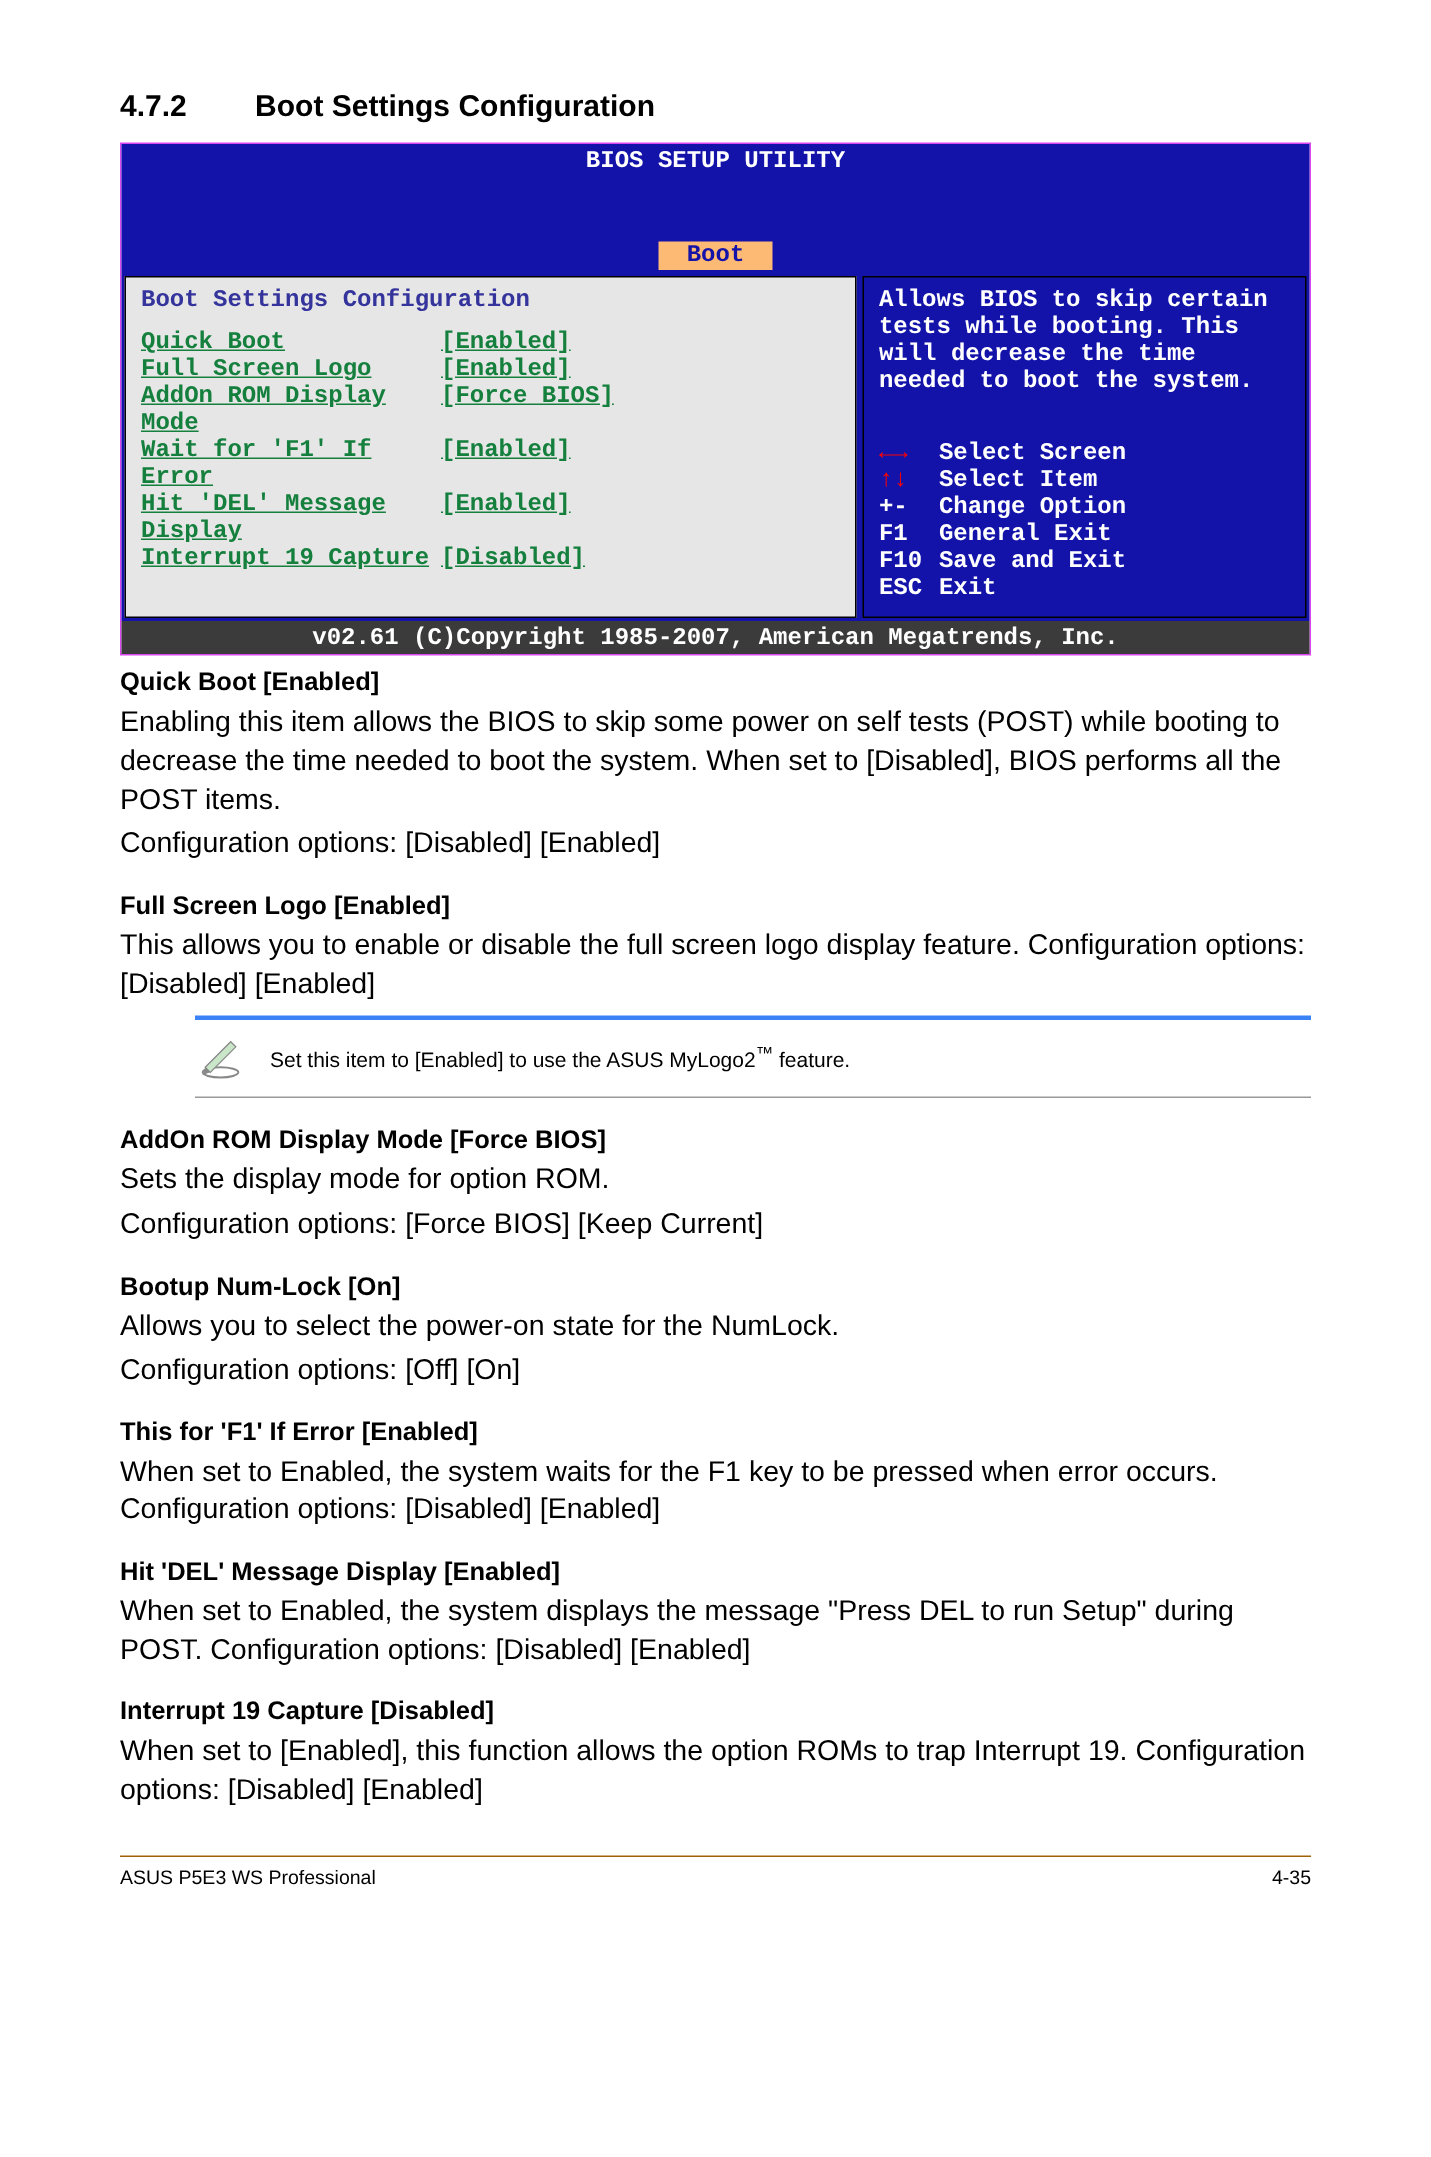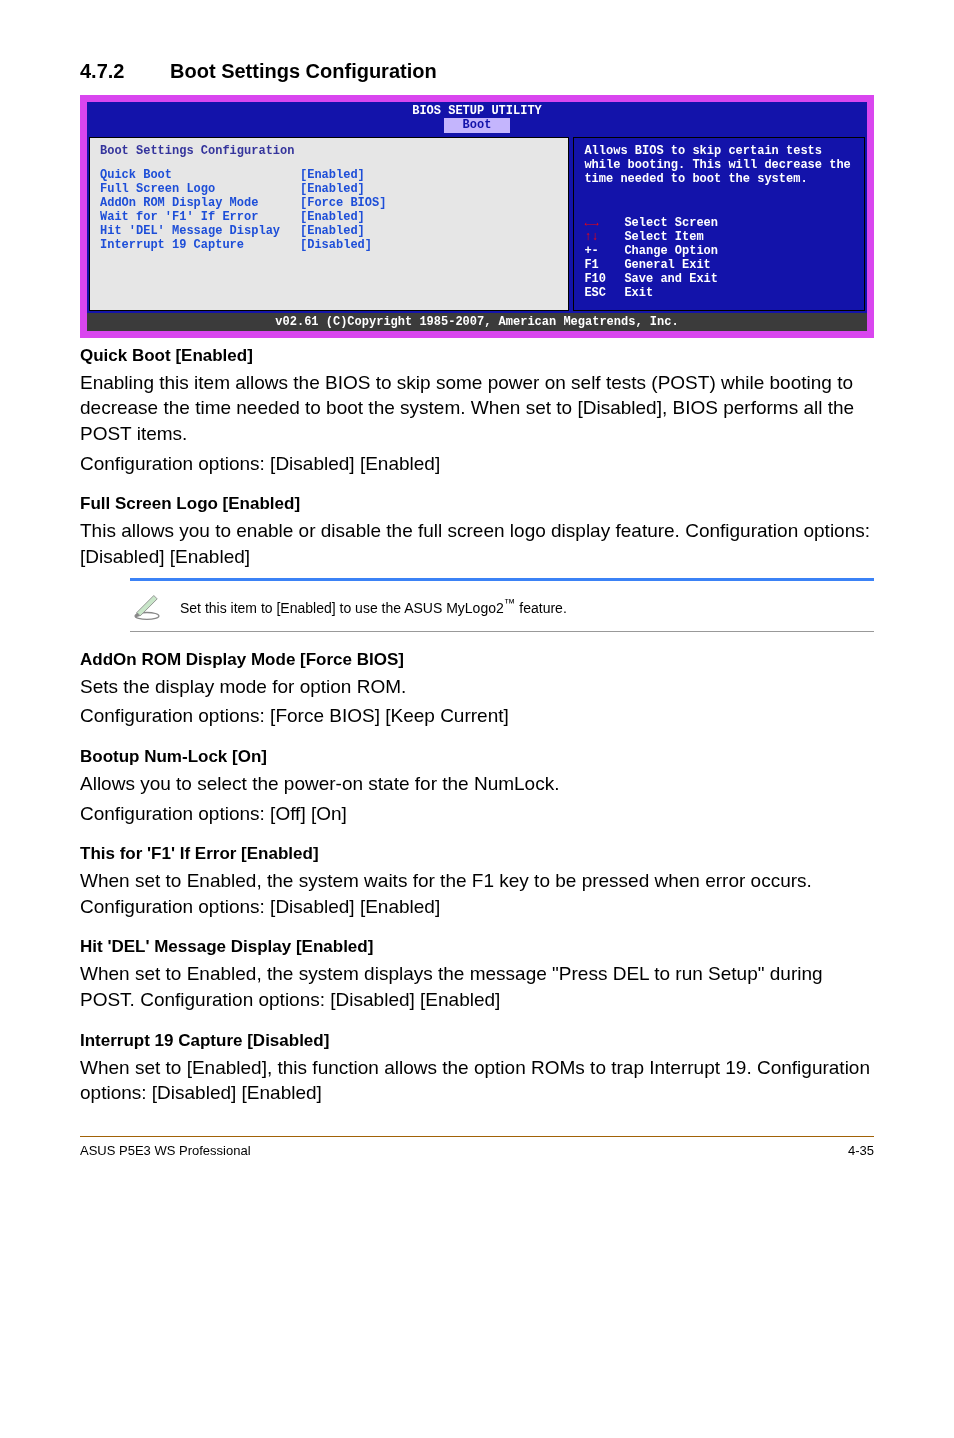--- a/index.html
+++ b/index.html
@@ -17,58 +17,60 @@
   .section-title {
     font-size: 20px;
     font-weight: bold;
     margin-bottom: 12px;
   }
   .section-number {
     display: inline-block;
     margin-right: 40px;
   }
   .bios-box {
-    border: 7px solid #d946ef;
+    border: 1px solid #d946ef;
     margin-bottom: 8px;
     font-family: "Courier New", monospace;
-    font-size: 12px;
+    font-size: 16px;
     font-weight: bold;
   }
   .bios-titlebar {
     background: #1313aa;
     color: #fff;
     text-align: center;
     padding: 2px 0;
     line-height: 1.2;
   }
   .bios-titlebar .boot-tab {
     display: inline-block;
-    background: #c4b5fd;
+    background: #fdba74;
     color: #1313aa;
     padding: 0 19px;
+    margin-top: 44px;
   }
   .bios-body {
     display: flex;
     background: #1313aa;
   }
   .bios-left {
     flex: 1.7;
     background: #e6e6e6;
     color: #1313aa;
     padding: 6px 10px 20px 10px;
     border: 1px solid #000;
     margin: 2px;
   }
   .bios-left .heading {
     color: #34349c;
     margin-bottom: 10px;
   }
   .bios-row {
     display: flex;
-    color: #1d4ed8;
+    color: #15803d;
+    text-decoration: underline;
   }
   .bios-row .label {
     width: 200px;
   }
   .bios-right {
     flex: 1;
     background: #1313aa;
     color: #fff;
     padding: 6px 10px 10px 10px;
     margin: 2px;

